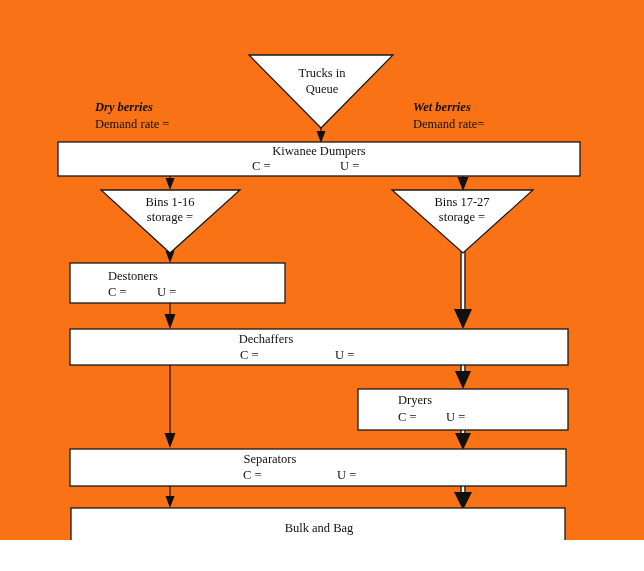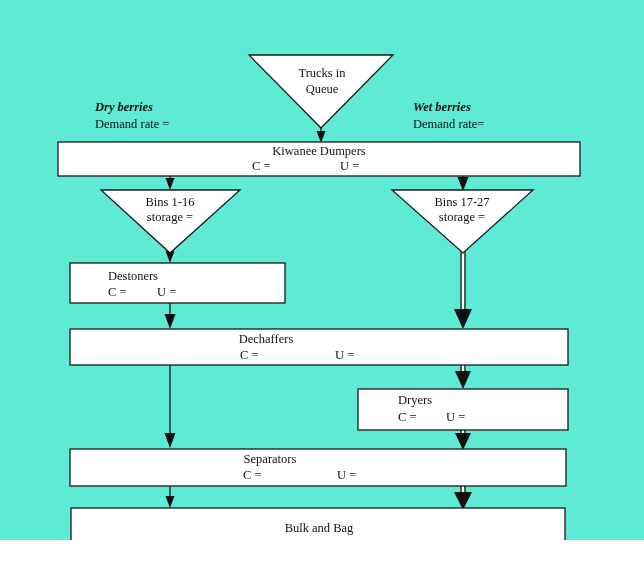--- a/index.html
+++ b/index.html
@@ -4,21 +4,21 @@
 <style>
   html, body {
     margin: 0;
     padding: 0;
     background: #ffffff;
   }
   #canvas {
     position: relative;
     width: 644px;
     height: 540px;
-    background: #5eead4;
+    background: #f97316;
     font-family: "Liberation Serif", "DejaVu Serif", serif;
     overflow: hidden;
   }
   svg.flow {
     position: absolute;
     top: 0;
     left: 0;
     width: 644px;
     height: 571px;
   }

